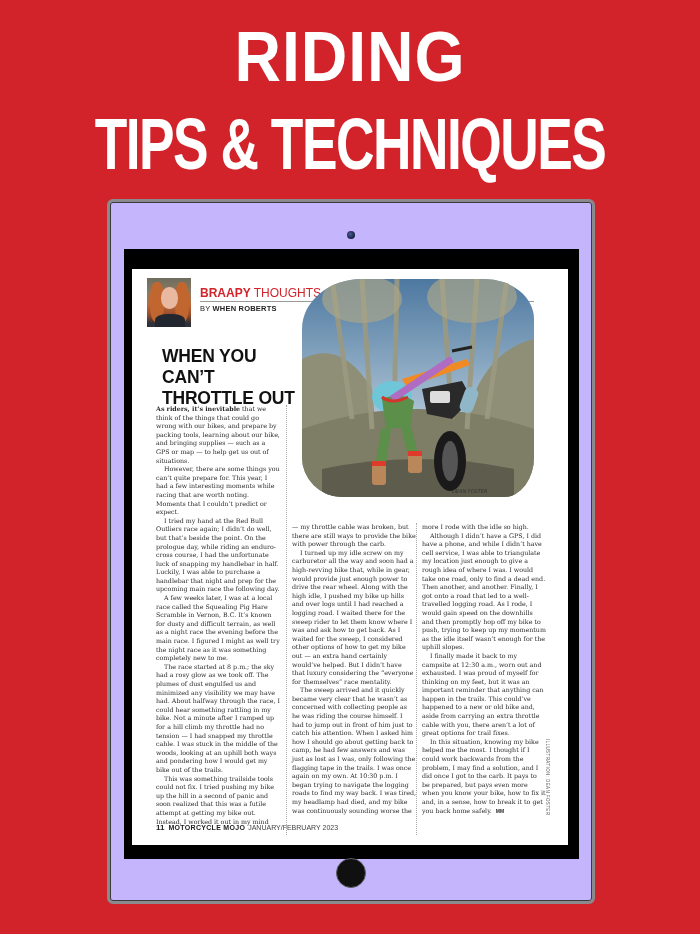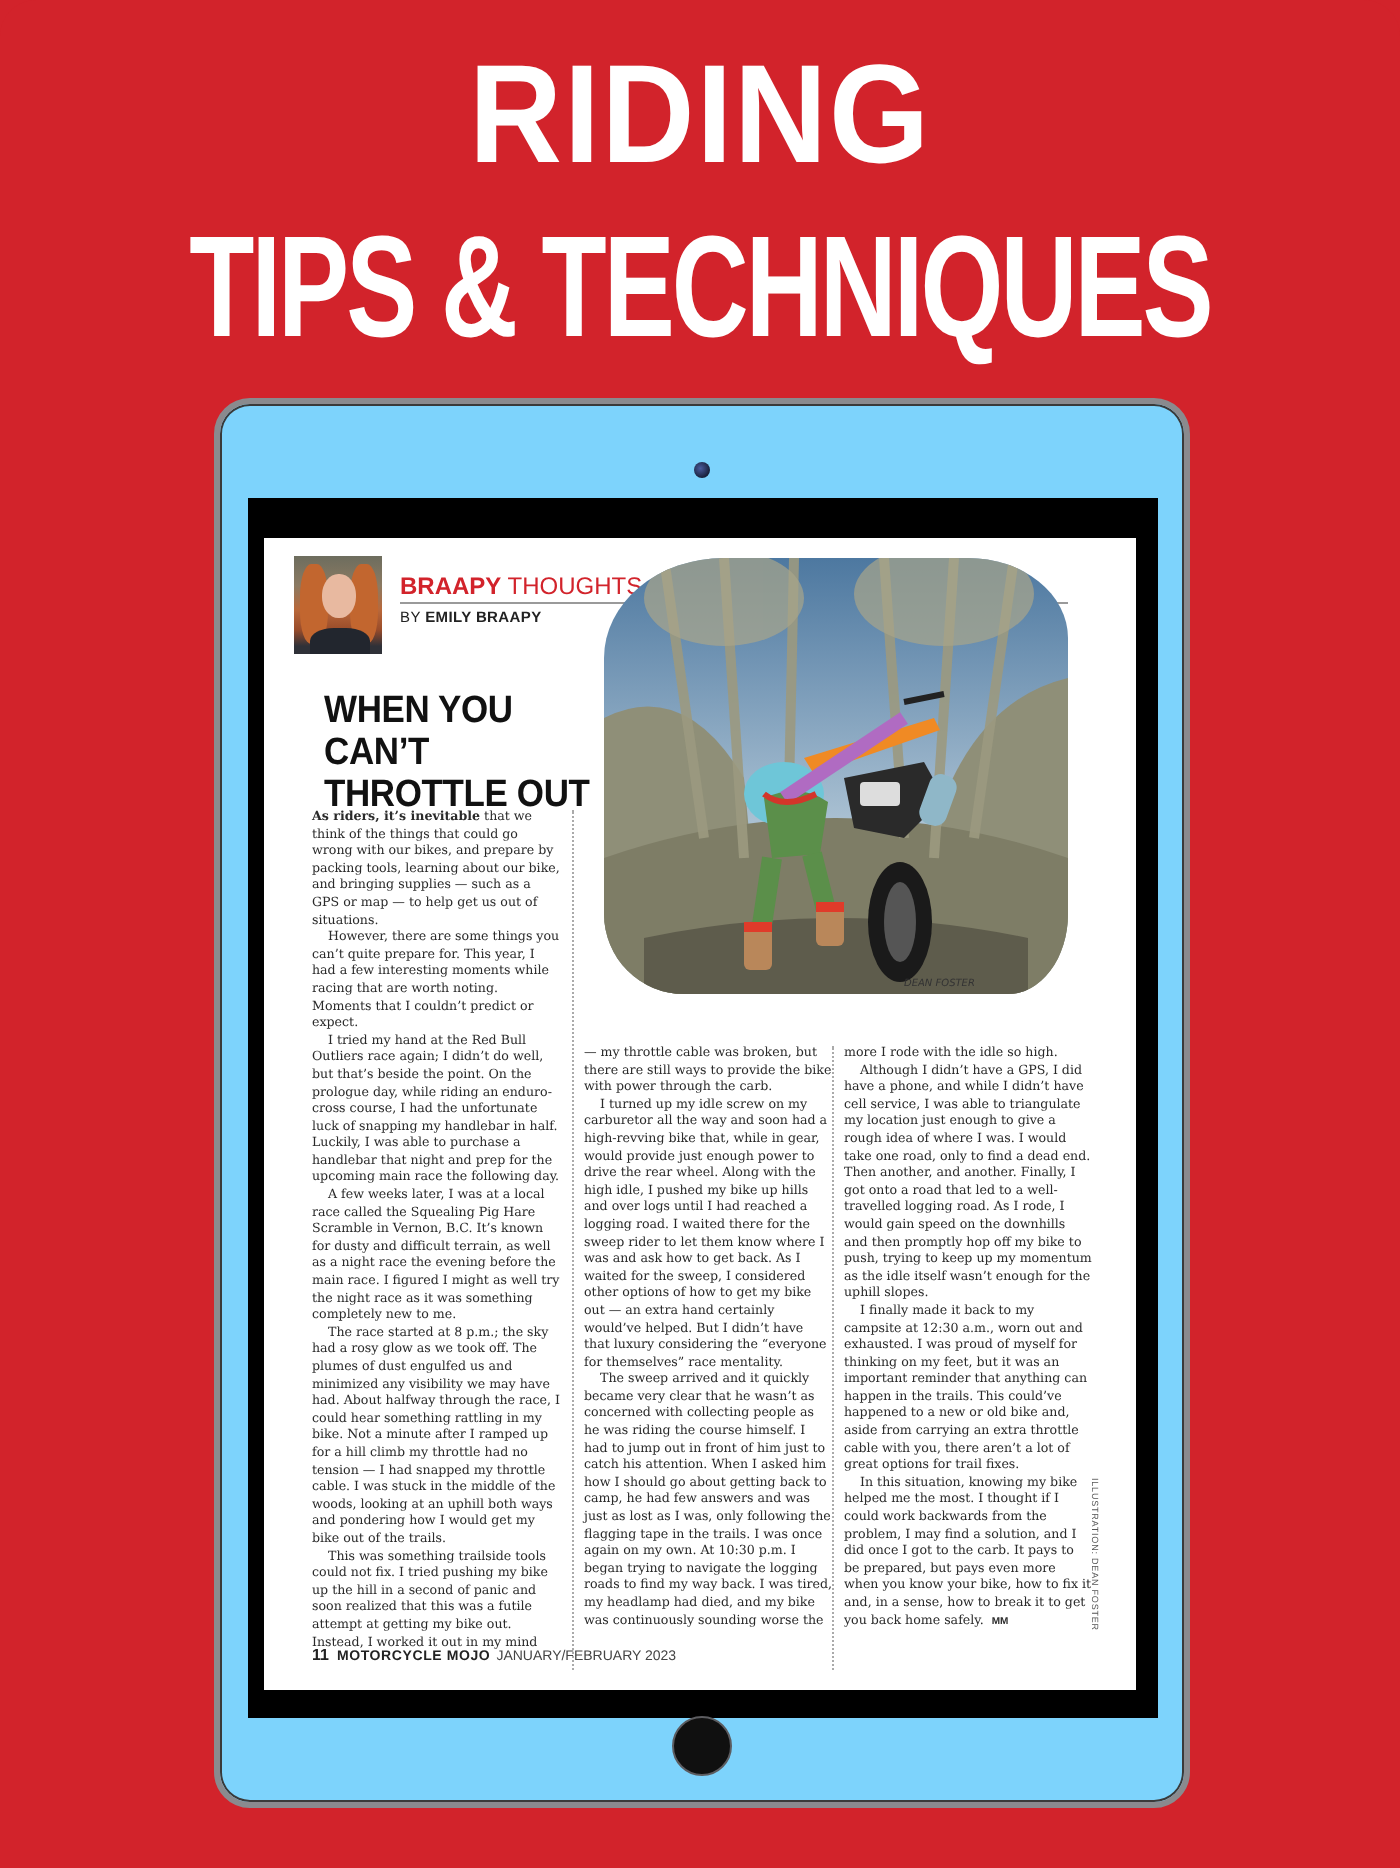--- a/index.html
+++ b/index.html
@@ -18,21 +18,21 @@
       position: absolute; left: 0; width: 700px; top: 108px; text-align: center;
       color: #fff; font-family: "Liberation Sans", sans-serif; font-weight: bold;
       font-size: 72px; line-height: 72px; letter-spacing: -2px;
       transform: scaleX(0.74);
       white-space: nowrap;
     }
 
     
     .tablet {
       position: absolute; left: 107px; top: 199px; width: 488px; height: 705px;
-      background: #7dd3fc; border-radius: 18px;
+      background: #c4b5fd; border-radius: 6px;
       border: 3px solid #8a8a8e;
       box-shadow: inset 0 0 0 1px #3a3a3a;
     }
     .camera {
       position: absolute; left: 237px; top: 29px; width: 8px; height: 8px; border-radius: 50%;
       background: radial-gradient(circle at 40% 40%, #4a5b9c, #18203a 70%);
     }
     .screen {
       position: absolute; left: 14px; top: 47px; width: 455px; height: 610px; background: #000;
     }
@@ -125,21 +125,21 @@
 
         <div class="author-photo">
           <div class="hair-l"></div>
             <div class="hair-r"></div>
           <div class="face"></div>
           <div class="jacket"></div>
         </div>
 
         <div class="column-kicker"><b>BRAAPY</b><span> THOUGHTS</span></div>
         <div class="kicker-rule"></div>
-        <div class="byline"><span>BY </span><b>EMILY BRAAPY</b></div>
+        <div class="byline"><span>BY </span><b>WHEN ROBERTS</b></div>
 
         <div class="article-title">WHEN YOU CAN’T THROTTLE OUT</div>
 
         <div class="illustration">
           <svg width="232" height="218" viewBox="0 0 232 218" xmlns="http://www.w3.org/2000/svg">
             <defs>
               <linearGradient id="sky" x1="0" y1="0" x2="0" y2="1">
                 <stop offset="0" stop-color="#4d78a0"></stop>
                 <stop offset="0.6" stop-color="#a9c0d2"></stop>
                 <stop offset="1" stop-color="#c7d4d8"></stop>

